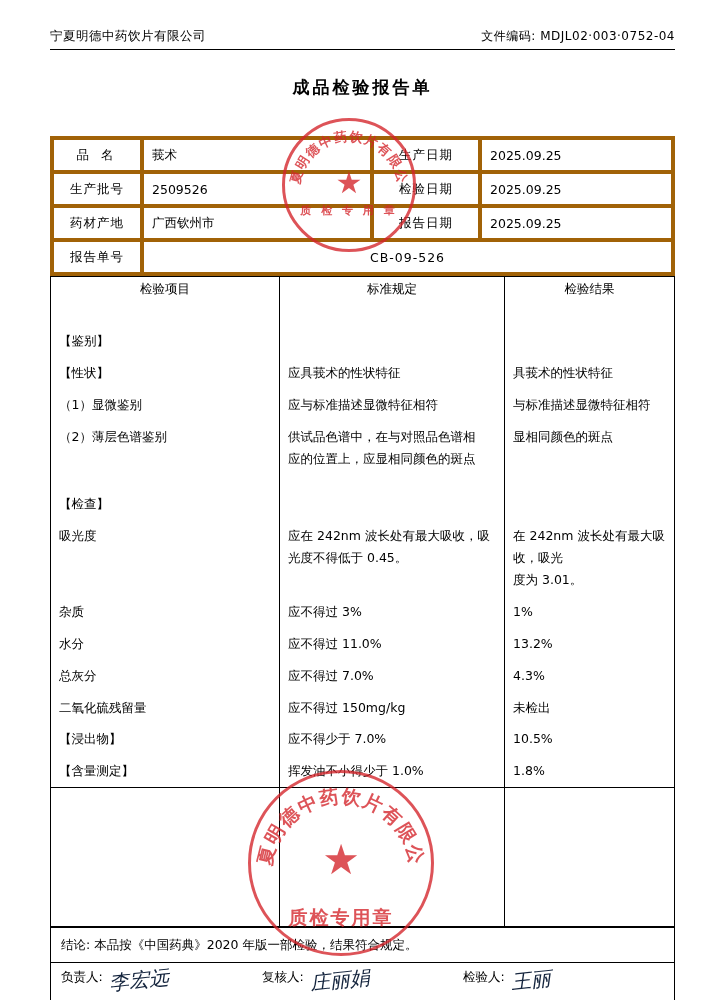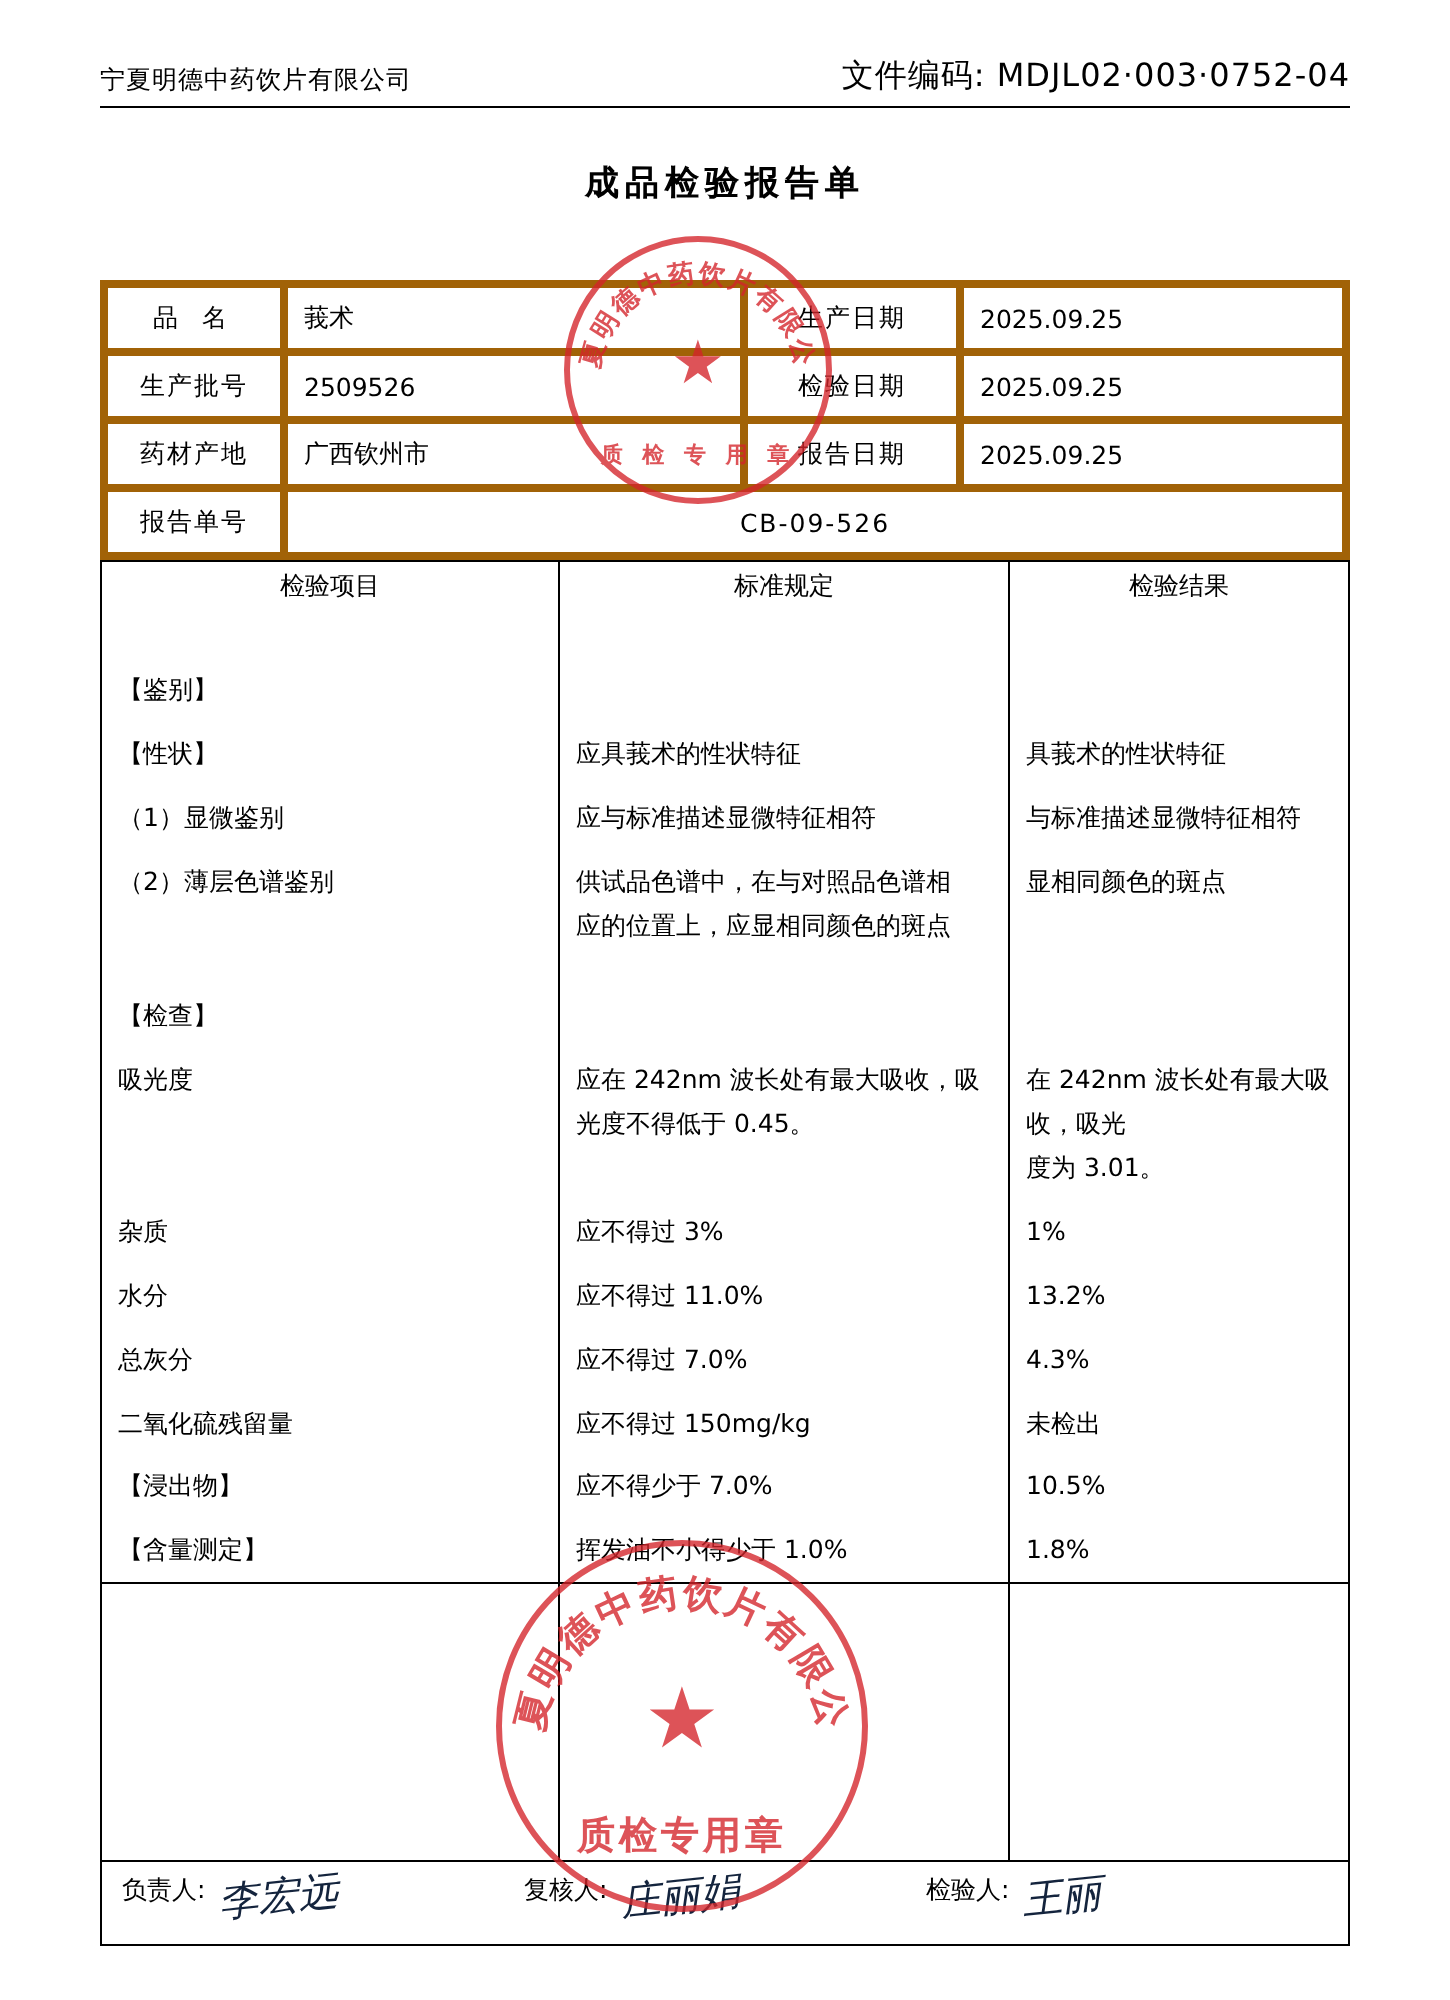--- a/index.html
+++ b/index.html
@@ -25,21 +25,21 @@
   
   .header-row {
     display: flex;
     justify-content: space-between;
     align-items: flex-end;
     font-size: 12.5px;
     padding-bottom: 4px;
     border-bottom: 1px solid #000;
   }
   .header-left { letter-spacing: .5px; }
-  .header-right { letter-spacing: .5px; font-size: 16px; text-align: right;}
+  .header-right { letter-spacing: .5px; font-size: 12px; text-align: right;}
   .doc-title {
     text-align: center;
     font-size: 17px;
     font-weight: bold;
     letter-spacing: 3px;
     margin: 26px 0 37px 0;
   }
   
   table {
     border-collapse: collapse;
@@ -179,21 +179,21 @@
   .stamp .bottom-text {
     position: absolute;
     width: 100%;
     text-align: center;
     bottom: 16px;
     font-size: 13px;
     font-weight: bold;
     letter-spacing: 2px;
   }
   .stamp-bottom .bottom-text { font-size: 19px; bottom: 22px; }
-  .stamp-top .bottom-text { font-size: 11px; bottom: 14px; letter-spacing:3px;}
+  .stamp-top .bottom-text { font-size: 11px; bottom: 31px; letter-spacing:3px;}
 </style>
 </head>
 <body>
 
 <div class="page">
 
   <div class="header-row">
     <div class="header-left">宁夏明德中药饮片有限公司</div>
     <div class="header-right">
       <span>文件编码:</span>
@@ -317,20 +317,24 @@
       <td class="c3">1.8%</td>
     </tr>
     <tr class="last">
       <td class="c1" style="height:128px"></td>
       <td class="c2"></td>
       <td class="c3"></td>
     </tr>
   </tbody>
     </table>
 
+  <div class="conclusion">
+    <span>结论:</span>
+    <span>本品按《中国药典》2020 年版一部检验，结果符合规定。</span>
+  </div>
 
   <div class="sign-row">
     <div class="sign-item">
       <span>负责人:</span>
       <span class="sign-name">李宏远</span>
     </div>
     <div class="sign-item">
       <span>复核人:</span>
       <span class="sign-name">庄丽娟</span>
     </div>

